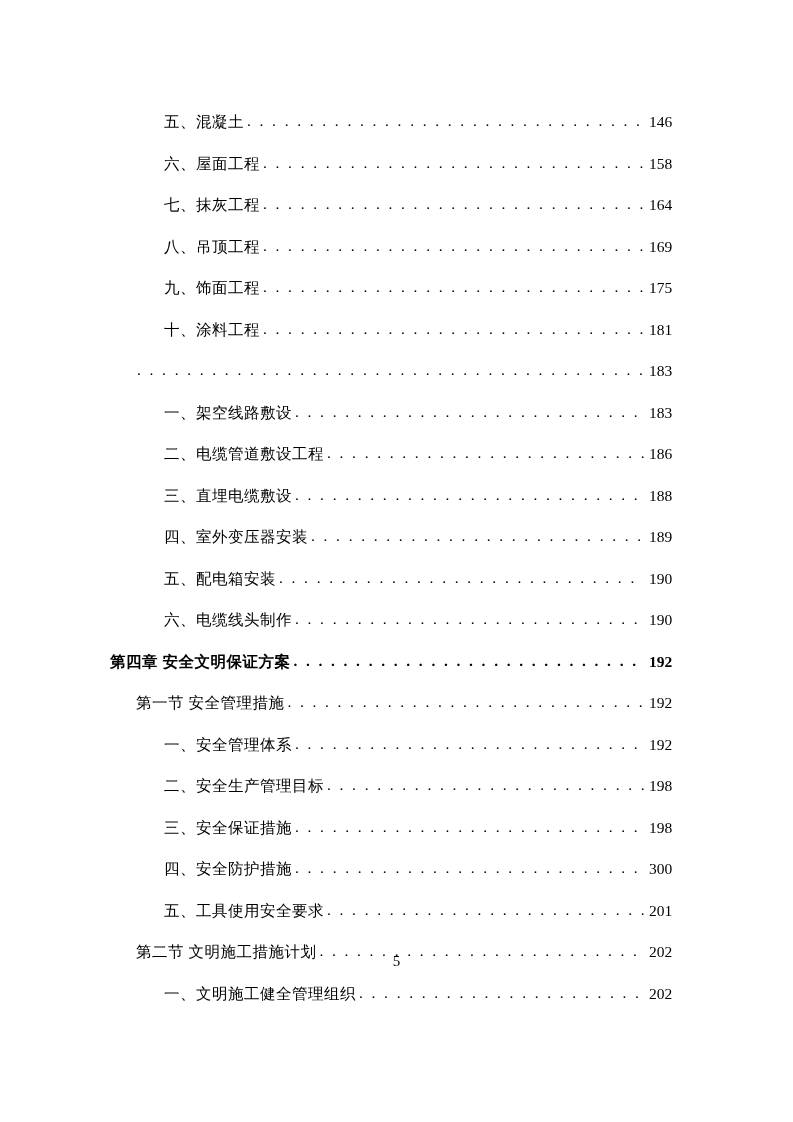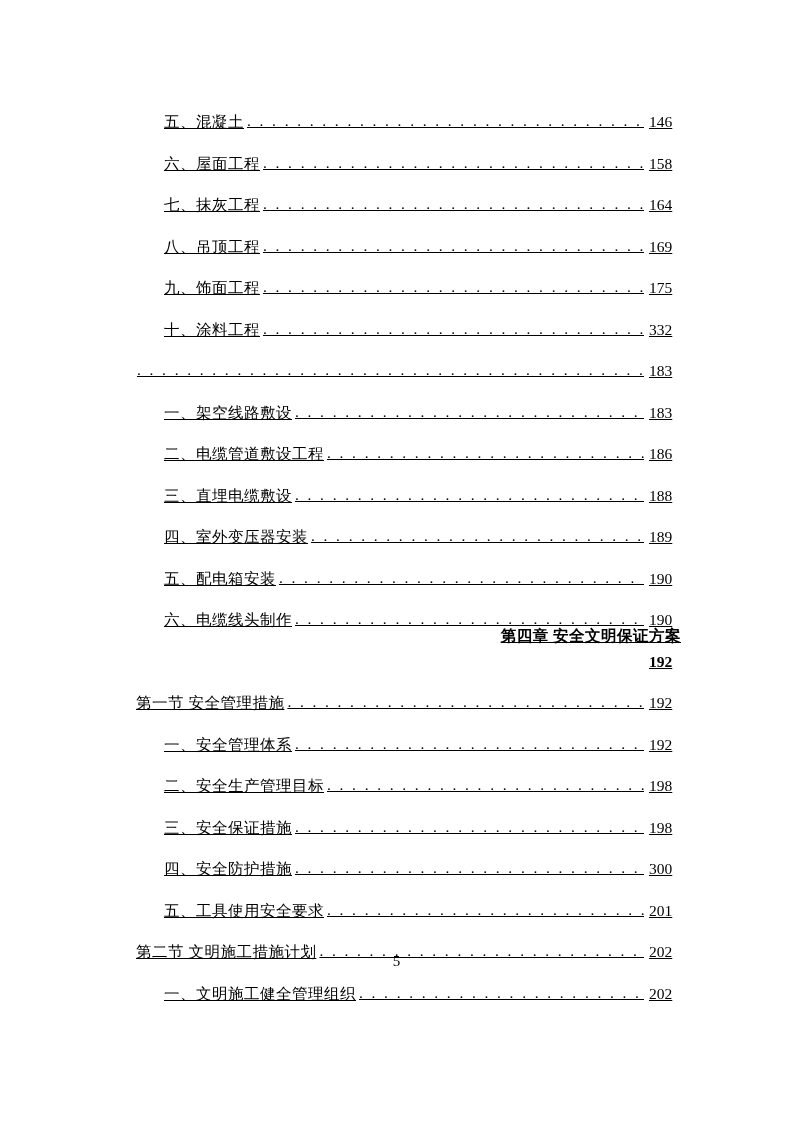--- a/index.html
+++ b/index.html
@@ -14,21 +14,20 @@
     color: #000000;
     position: relative;
     overflow: hidden;
   }
   .page {
     width: 793px;
     height: 1032px;
     position: relative;
     box-sizing: border-box;
     padding: 88px 110px 0 110px;
-    text-decoration: underline;
   }
   .toc {
     display: block;
   }
   .toc-entry {
     display: flex;
     align-items: flex-end;
     font-size: 15.5px;
     line-height: 1;
     height: 41.5px;
@@ -48,21 +47,21 @@
     margin: 0 1px 1px 1px;
     min-width: 10px;
   }
   .toc-entry .page-num {
     flex: 0 0 auto;
     text-align: left;
     min-width: 34px;
     padding-left: 4px;
   }
   
-  .lvl-chapter { padding-left: 0px; font-weight: bold; flex-direction: column; }
+  .lvl-chapter { padding-left: 0px; font-weight: bold; }
   .lvl-section { padding-left: 26px; }
   .lvl-item    { padding-left: 54px; }
 
   .lvl-chapter .label { letter-spacing: 0.5px; }
   .lvl-section .label { letter-spacing: 0.5px; }
   .lvl-item .label { letter-spacing: 0.5px; }
 
   .bold { font-weight: bold; }
 
   .page-footer {
@@ -101,21 +100,21 @@
         <span class="page-num">169</span>
       </div>
       <div class="toc-entry lvl-item">
         <span class="label">九、饰面工程</span>
         <span class="leader">. . . . . . . . . . . . . . . . . . . . . . . . . . . . . . . . . . . . . . . . . . . . . . . . . . . . . . . . . . . . </span>
         <span class="page-num">175</span>
       </div>
       <div class="toc-entry lvl-item">
         <span class="label">十、涂料工程</span>
         <span class="leader">. . . . . . . . . . . . . . . . . . . . . . . . . . . . . . . . . . . . . . . . . . . . . . . . . . . . . . . . . . . . </span>
-        <span class="page-num">332</span>
+        <span class="page-num">181</span>
       </div>
       <div class="toc-entry lvl-section">
         <span class="leader">. . . . . . . . . . . . . . . . . . . . . . . . . . . . . . . . . . . . . . . . . . . . . . . . . . . . . . . . . . . . </span>
         <span class="page-num">183</span>
       </div>
       <div class="toc-entry lvl-item">
         <span class="label">一、架空线路敷设</span>
         <span class="leader">. . . . . . . . . . . . . . . . . . . . . . . . . . . . . . . . . . . . . . . . . . . . . . . . . . . . . . . . . . . . </span>
         <span class="page-num">183</span>
       </div>

